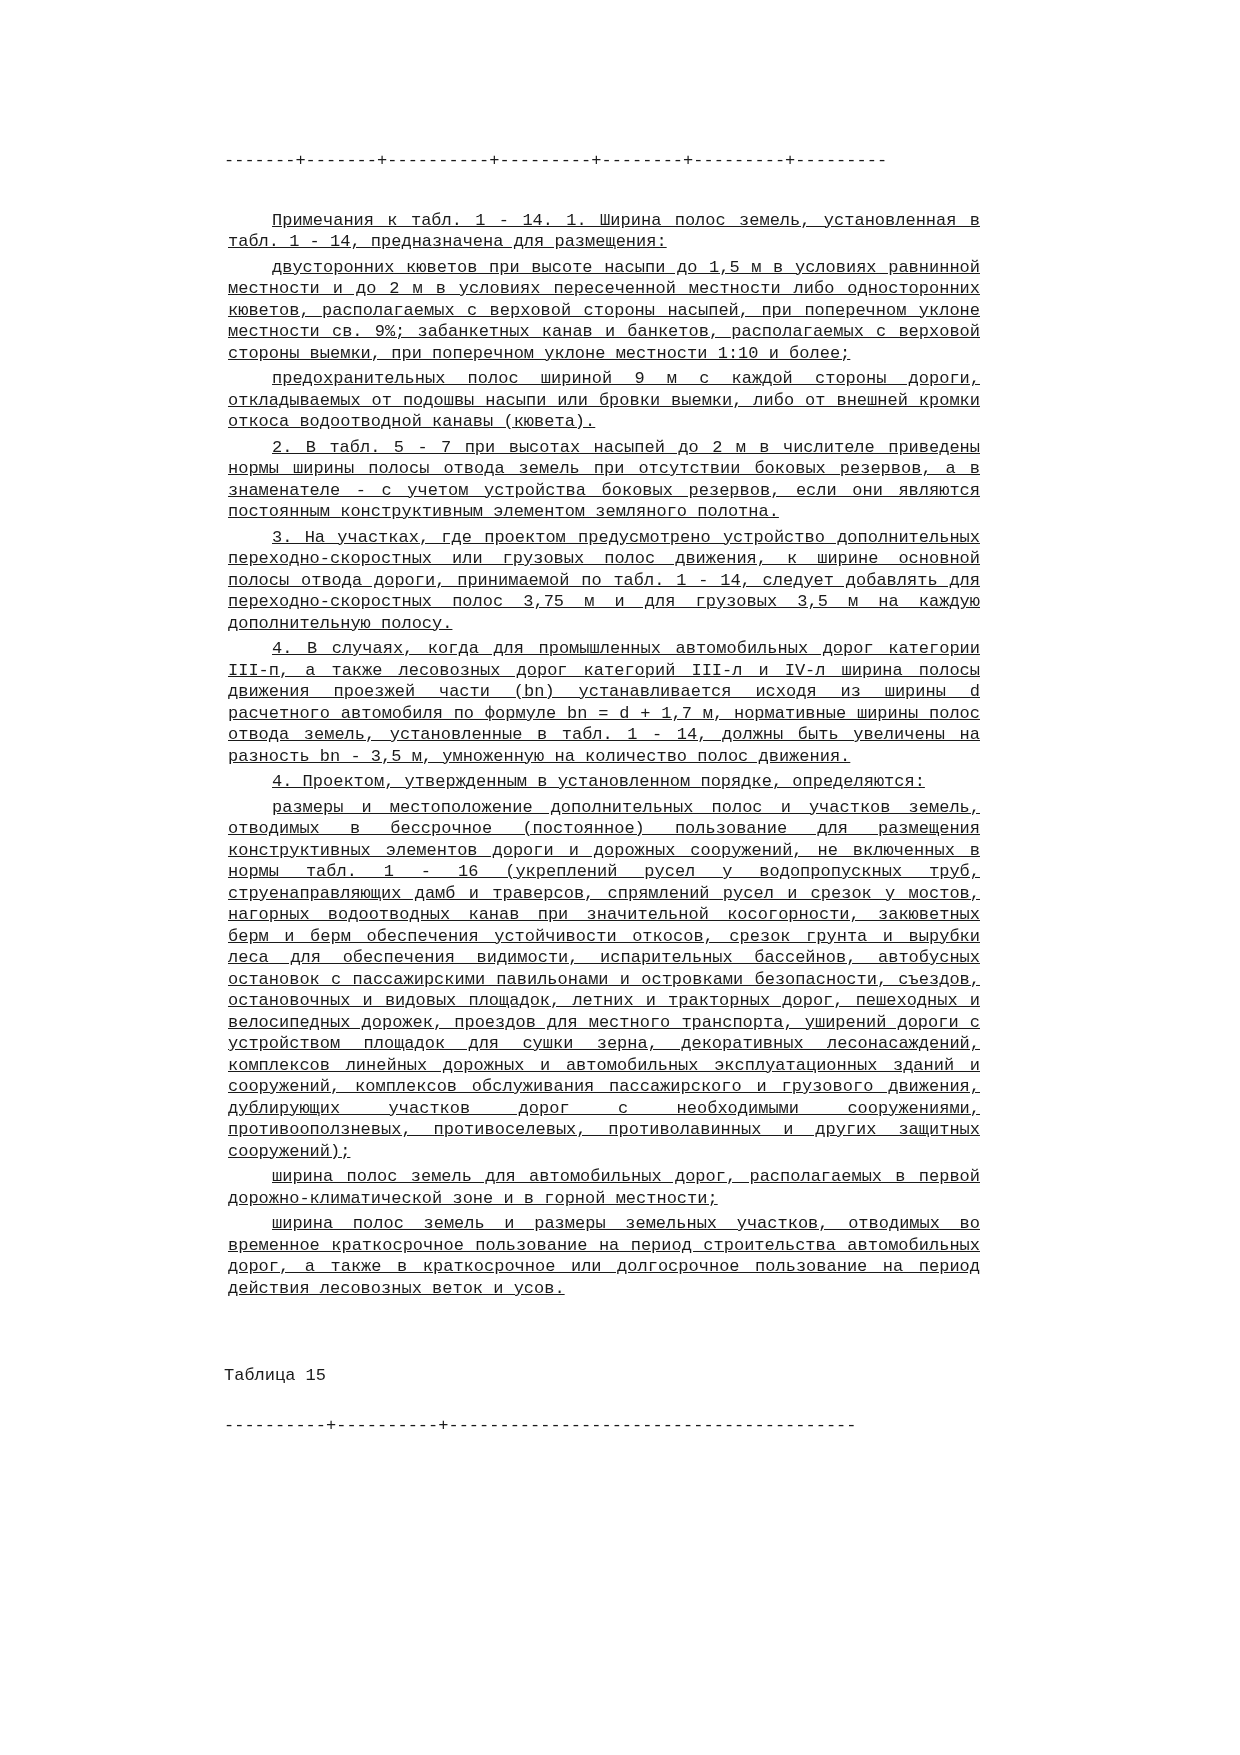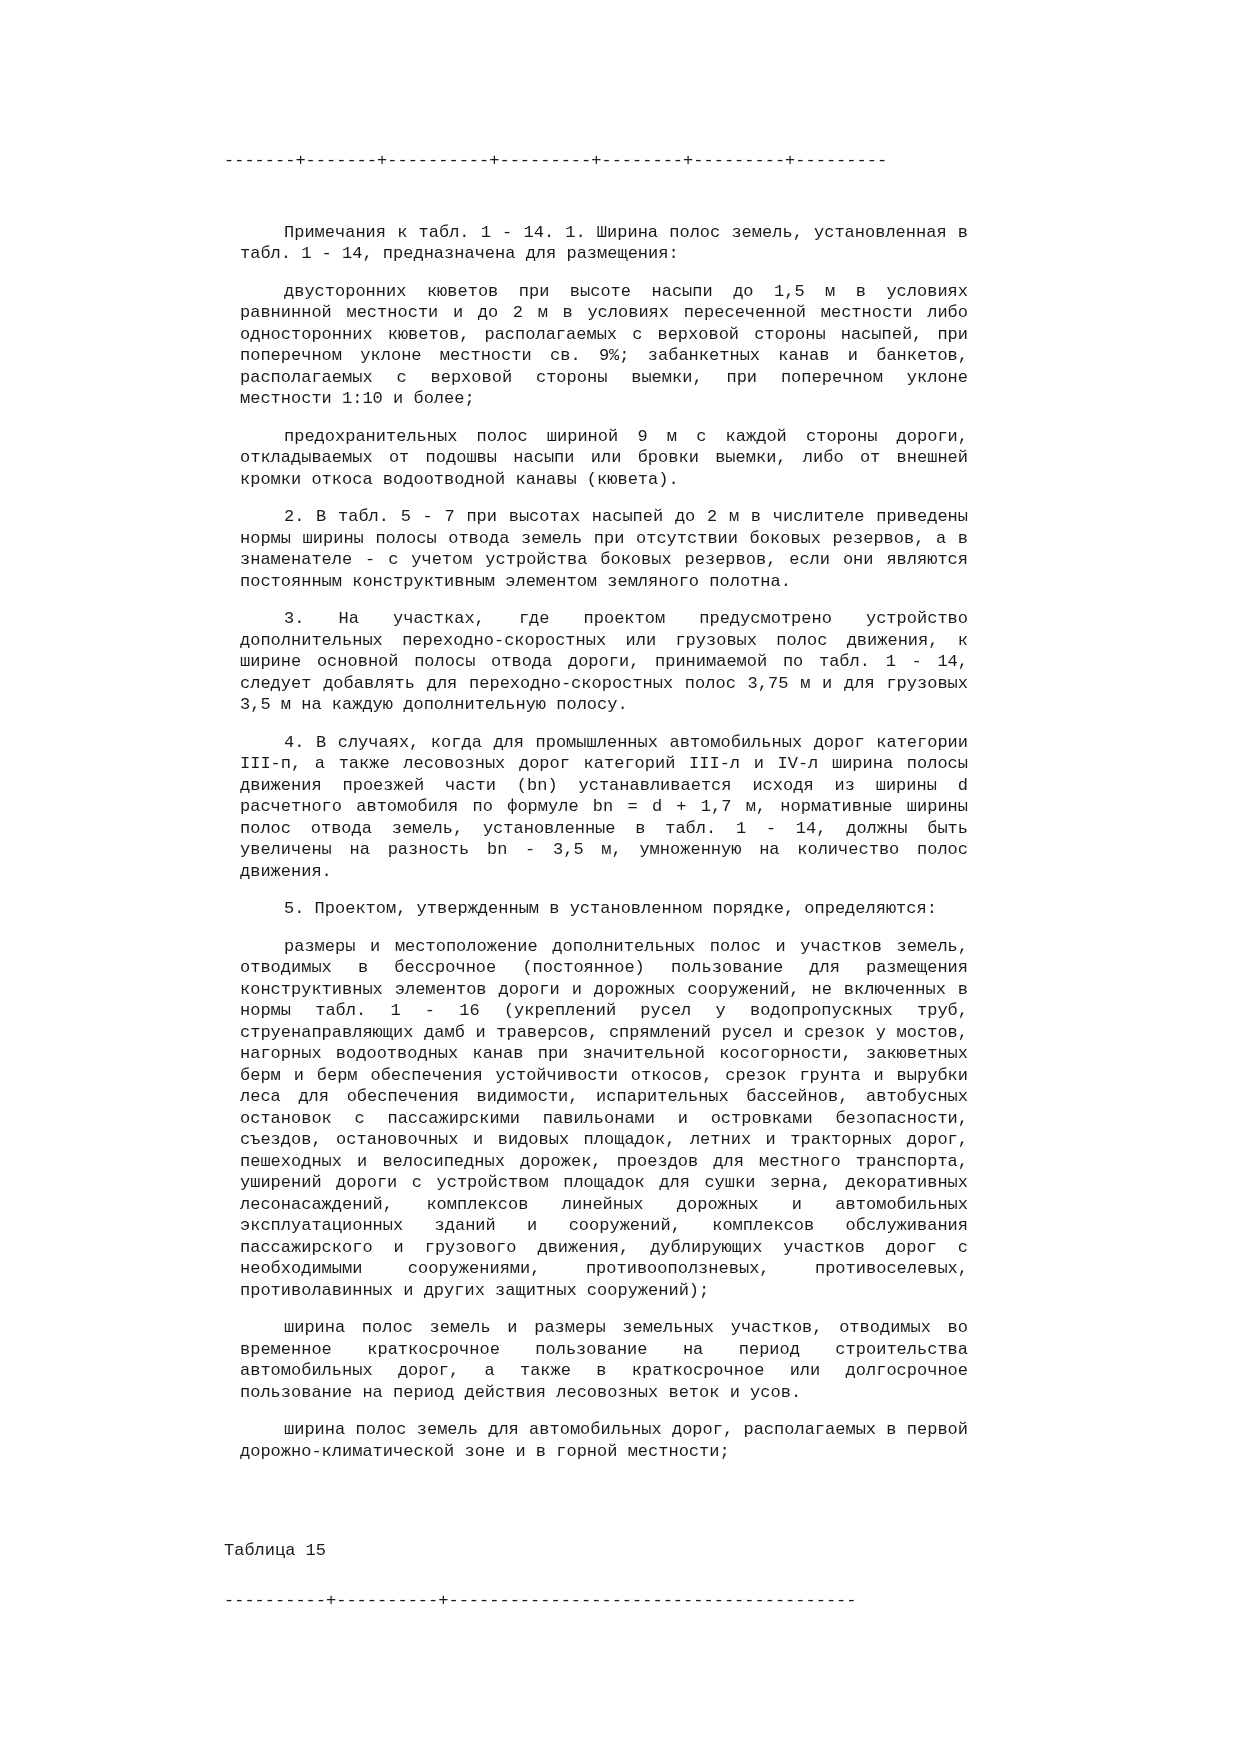--- a/index.html
+++ b/index.html
@@ -3,39 +3,39 @@
 <meta charset="utf-8">
 <style>
   html, body { margin: 0; padding: 0; background: #ffffff; }
   body { width: 1240px; height: 1755px; position: relative; overflow: hidden; }
   .page {
     position: absolute; left: 224px; top: 150px; width: 760px;
     font-family: "Liberation Mono", "DejaVu Sans Mono", monospace;
     font-size: 17px; line-height: 21.5px; color: #1a1a1a;
   }
   .rule { white-space: pre; letter-spacing: 0; }
-  .para { text-align: justify; text-indent: 44px; margin: 16px; }
+  .para { text-align: justify; text-indent: 44px; margin: 4px; text-decoration: underline; }
   .gap1 { height: 34px; }
   .gap2 { height: 62px; }
   .right { text-align: left; }
   .gap3 { height: 28px; }
 </style>
 </head>
 <body>
 
 <div class="page">
   <div class="rule">-------+-------+----------+---------+--------+---------+---------</div>
   <div class="gap1"></div>
   <p class="para">Примечания   к   табл.   1  -  14.  1.  Ширина  полос  земель, установленная в табл. 1 - 14, предназначена для размещения:</p>
   <p class="para">двусторонних кюветов  при  высоте  насыпи  до 1,5 м в условиях равнинной местности и до 2 м в  условиях  пересеченной  местности либо  односторонних  кюветов,  располагаемых  с  верховой  стороны насыпей, при поперечном уклоне местности св. 9%; забанкетных канав и  банкетов,  располагаемых  с верховой стороны выемки, при поперечном уклоне местности 1:10 и более;</p>
   <p class="para">предохранительных полос  шириной  9 м с каждой стороны дороги, откладываемых от подошвы насыпи или бровки выемки, либо от внешней кромки откоса водоотводной канавы (кювета).</p>
   <p class="para">2. В табл.  5 - 7 при высотах  насыпей  до  2  м  в  числителе приведены нормы ширины полосы отвода земель при отсутствии боковых резервов,  а в знаменателе - с учетом устройства боковых резервов, если  они  являются  постоянным конструктивным элементом земляного полотна.</p>
   <p class="para">3. На   участках,   где   проектом   предусмотрено  устройство дополнительных переходно-скоростных или грузовых полос движения, к ширине основной полосы отвода дороги, принимаемой по табл. 1 - 14, следует добавлять для переходно-скоростных  полос  3,75  м  и  для грузовых 3,5 м на каждую дополнительную полосу.</p>
   <p class="para">4. В  случаях,  когда  для  промышленных  автомобильных  дорог категории  III-п,  а также лесовозных дорог категорий III-л и IV-л ширина полосы движения проезжей части (bn) устанавливается  исходя из  ширины  d  расчетного  автомобиля  по  формуле bn = d + 1,7 м, нормативные  ширины  полос   отвода   земель,   установленные   в табл. 1 - 14,  должны  быть  увеличены  на  разность bn - 3,5 м, умноженную на количество полос движения.</p>
-  <p class="para">5. Проектом,    утвержденным    в    установленном    порядке, определяются:</p>
+  <p class="para">4. Проектом,    утвержденным    в    установленном    порядке, определяются:</p>
   <p class="para">размеры и   местоположение  дополнительных  полос  и  участков земель,  отводимых  в  бессрочное  (постоянное)  пользование  для размещения  конструктивных элементов дороги и дорожных сооружений, не  включенных  в  нормы  табл.  1  -  16  (укреплений  русел  у водопропускных  труб,  струенаправляющих  дамб  и  траверсов, спрямлений русел и срезок у мостов,  нагорных  водоотводных  канав при значительной косогорности,  закюветных берм и берм обеспечения устойчивости откосов, срезок грунта и вырубки леса для обеспечения видимости,   испарительных   бассейнов,   автобусных  остановок  с пассажирскими  павильонами  и  островками  безопасности,  съездов, остановочных  и  видовых  площадок,  летних  и  тракторных  дорог, пешеходных  и  велосипедных  дорожек,  проездов  для  местного транспорта,  уширений  дороги  с  устройством  площадок  для сушки зерна, декоративных лесонасаждений, комплексов линейных дорожных и автомобильных  эксплуатационных  зданий  и сооружений,  комплексов обслуживания  пассажирского  и  грузового  движения,  дублирующих участков  дорог  с  необходимыми сооружениями,  противооползневых, противоселевых, противолавинных и других защитных сооружений);</p>
+  <p class="para">ширина полос земель для автомобильных дорог,  располагаемых  в первой дорожно-климатической зоне и в горной местности;</p>
   <p class="para">ширина полос земель и размеры земельных участков, отводимых во временное  краткосрочное  пользование  на  период  строительства автомобильных  дорог,  а  также  в  краткосрочное или долгосрочное пользование на период действия лесовозных веток и усов.</p>
-  <p class="para">ширина полос земель для автомобильных дорог,  располагаемых  в первой дорожно-климатической зоне и в горной местности;</p>
   <div class="gap2"></div>
   <div class="right">Таблица 15</div>
   <div class="gap3"></div>
   <div class="rule">----------+----------+----------------------------------------</div>
 </div>
 
 </body></html>

